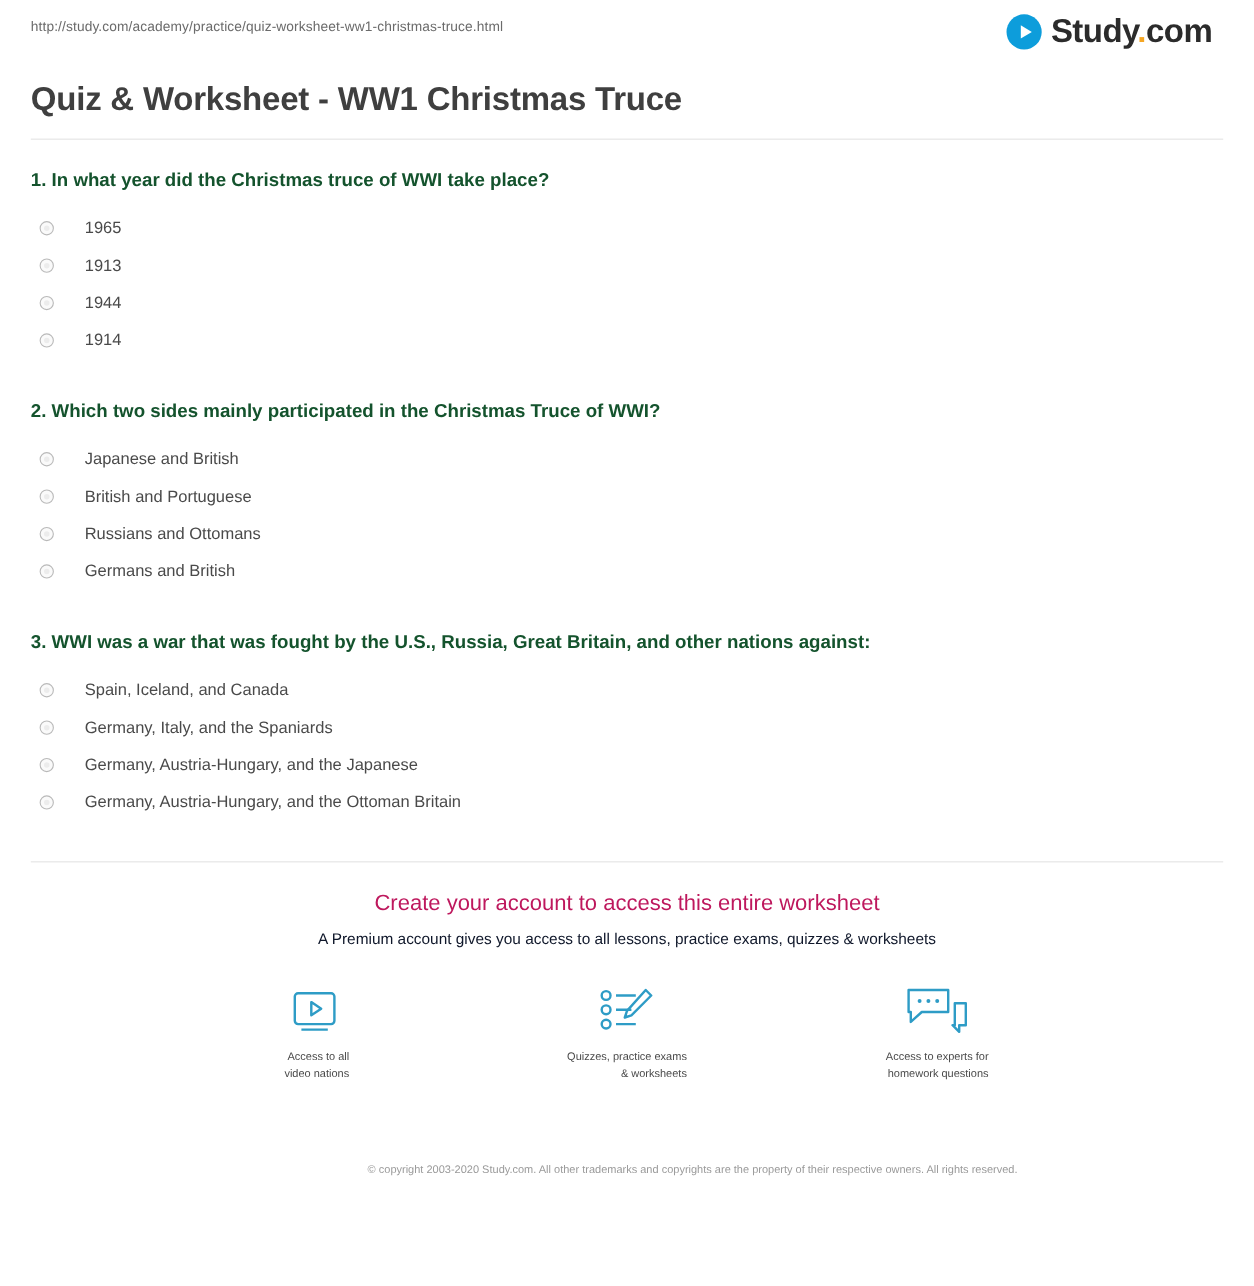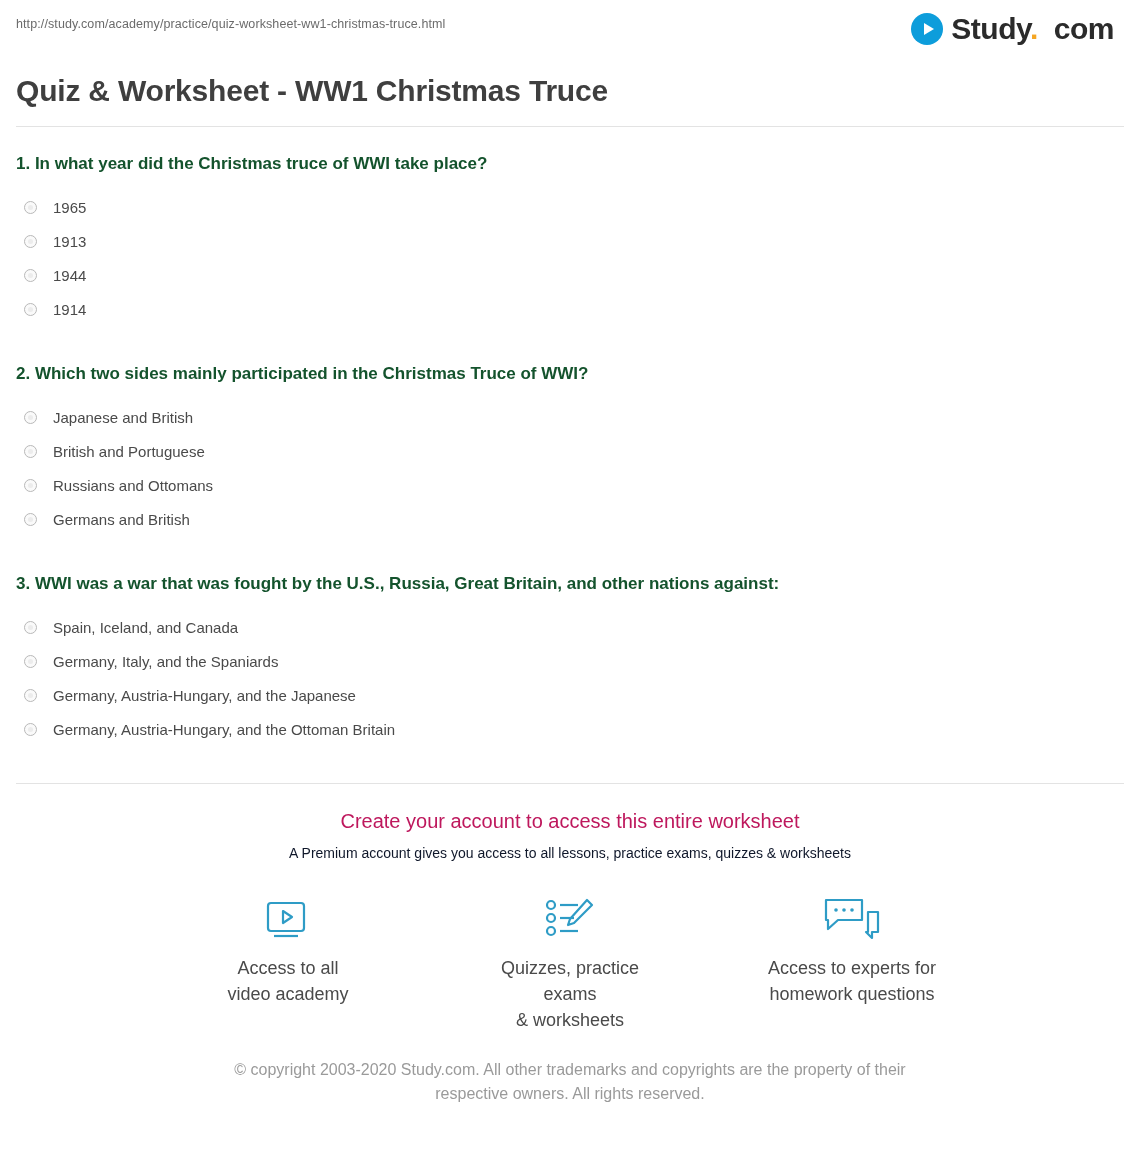--- a/index.html
+++ b/index.html
@@ -12,21 +12,21 @@
     height: 1169px;
     font-family: "Liberation Sans", sans-serif;
     color: #3b3b3b;
     -webkit-font-smoothing: antialiased;
   }
   .page {
     width: 1140px;
     height: 1169px;
     position: relative;
     box-sizing: border-box;
-    padding: 0 16px;
+    padding: 0 28px;
   }
 
   
   .top-bar {
     display: flex;
     align-items: flex-start;
     justify-content: space-between;
     padding-top: 12px;
     height: 46px;
   }
@@ -59,21 +59,21 @@
     border-bottom: 6.5px solid transparent;
     margin-left: 3px;
   }
   .logo-text {
     font-size: 30px;
     font-weight: bold;
     color: #2b2b2b;
     letter-spacing: -0.5px;
   }
   .logo-text .dot { color: #f5a623; }
-  .logo-text .com { color: #2b2b2b; margin-left: 16px; }
+  .logo-text .com { color: #2b2b2b; }
 
   
   .page-title {
     font-size: 30px;
     font-weight: bold;
     color: #3f3f3f;
     margin: 16px 0 0 0;
     padding-bottom: 18px;
     letter-spacing: -0.2px;
   }
@@ -88,21 +88,21 @@
   .question-text {
     font-size: 17px;
     font-weight: bold;
     color: #14532d;
     margin: 0 0 16px 0;
     line-height: 1.3;
   }
   .choice {
     display: flex;
     align-items: center;
-    gap: 16px;
+    gap: 28px;
     padding: 8px 0 9px 8px;
     font-size: 15px;
     color: #4a4a4a;
   }
   .radio {
     width: 13px;
     height: 13px;
     border: 1px solid #b9b9b9;
     border-radius: 50%;
     background: #fafafa;
@@ -155,31 +155,31 @@
   }
   .feature-icon {
     height: 52px;
     display: flex;
     align-items: center;
     justify-content: center;
     color: #2e9cc6;
     margin-bottom: 10px;
   }
   .feature-label {
-    font-size: 18px;
+    font-size: 10px;
     color: #4a4a4a;
     line-height: 1.45;
-    text-align: center;
+    text-align: right;
   }
   .copyright {
-    text-align: center;
-    font-size: 16px;
+    text-align: right;
+    font-size: 10px;
     color: #9a9a9a;
     line-height: 1.5;
-    margin: 24px auto 0 auto;
+    margin: 72px auto 0 auto;
     width: 710px;
   }
 </style>
 </head>
 <body>
 
 <div class="page">
 
   <div class="top-bar">
     <div class="url">http://study.com/academy/practice/quiz-worksheet-ww1-christmas-truce.html</div>
@@ -264,21 +264,21 @@
       <div class="feature">
         <div class="feature-icon">
           <svg width="48" height="44" viewBox="0 0 48 44" fill="none" stroke="#2e9cc6" stroke-width="2.2">
             <rect x="4" y="6" width="36" height="28" rx="3"></rect>
             <path d="M19 14 L28 20 L19 26 Z" stroke-linejoin="round"></path>
             <line x1="10" y1="39" x2="34" y2="39"></line>
           </svg>
         </div>
         <div class="feature-label">
           <span>Access to all</span><br>
-          <span>video academy</span>
+          <span>video nations</span>
         </div>
       </div>
 
       <div class="feature">
         <div class="feature-icon">
           <svg width="52" height="46" viewBox="0 0 52 46" fill="none" stroke="#2e9cc6" stroke-width="2.2">
             <circle cx="7" cy="9" r="4"></circle>
             <circle cx="7" cy="22" r="4"></circle>
             <circle cx="7" cy="35" r="4"></circle>
             <line x1="16" y1="9" x2="34" y2="9"></line>

